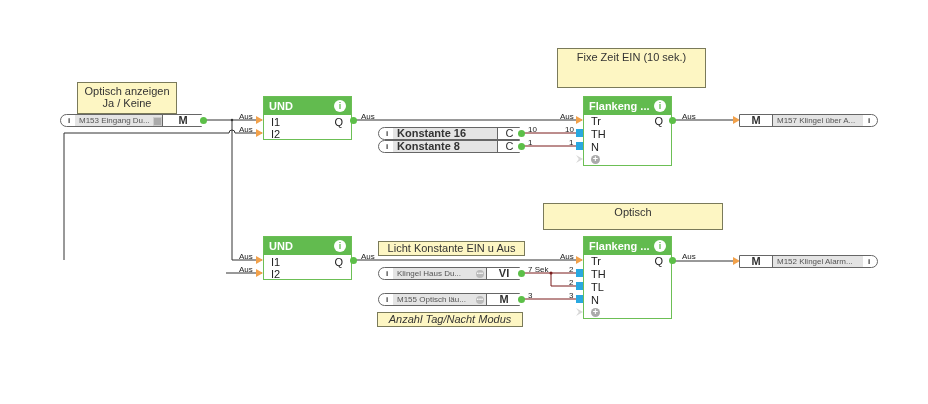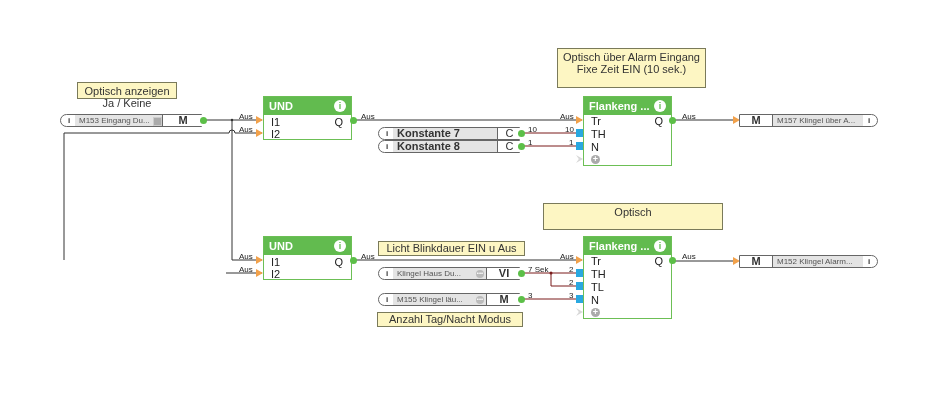--- a/index.html
+++ b/index.html
@@ -57,45 +57,44 @@
     <path d="M524 133 H582"></path>
     <path d="M524 146 H582"></path>
     <path d="M524 273 H582"></path>
     <path d="M551 273 V286 H582"></path>
     <path d="M524 299 H582"></path>
   </g>
   <circle cx="551" cy="273" r="1.5" fill="#7a1a1a"></circle>
   <circle cx="232" cy="120" r="1.2" fill="#333"></circle>
 </svg>
 
-<div class="note" style="left:77px;top:82px;width:100px;height:17px;">
+<div class="note" style="left:77px;top:82px;width:100px;height:32px;">
   <div>Optisch anzeigen</div>
   <div>Ja / Keine</div>
 </div>
 <div class="note" style="left:557px;top:48px;width:149px;height:40px;">
-  <div>Optisch über Alarm Eingang</div>
   <div>Fixe Zeit EIN (10 sek.)</div>
 </div>
 <div class="note" style="left:543px;top:203px;width:180px;height:27px;">
   <div>Optisch</div>
 </div>
-<div class="note" style="left:378px;top:241px;width:147px;height:15px;padding:0 4px;line-height:13px;">Licht Blinkdauer EIN u Aus</div>
-<div class="note" style="left:377px;top:312px;width:146px;height:15px;padding:0 4px;line-height:13px;">Anzahl Tag/Nacht Modus</div>
+<div class="note" style="left:378px;top:241px;width:147px;height:15px;padding:0 4px;line-height:13px;">Licht Konstante EIN u Aus</div>
+<div class="note" style="left:377px;top:312px;width:146px;height:15px;padding:0 4px;line-height:13px;font-style:italic;">Anzahl Tag/Nacht Modus</div>
 
 <div class="io" style="left:60px;top:114px;width:142px;border-radius:7px 0 0 7px;">
   <span class="i" style="left:2px;">i</span>
   <span class="txt" style="left:14px;width:87px;">M153 Eingang Du...</span>
   <span class="toggle" style="left:92px;"></span>
   <span class="type" style="left:101px;width:40px;">M</span>
 </div>
 <div class="outdot" style="left:200px;top:117px;"></div>
 
 <div class="io const" style="left:378px;top:127px;width:142px;border-radius:7px 0 0 7px;">
   <span class="i" style="left:2px;">i</span>
-  <span class="txt" style="left:14px;width:104px;">Konstante 7</span>
+  <span class="txt" style="left:14px;width:104px;">Konstante 16</span>
   <span class="type" style="left:118px;width:23px;font-weight:normal;">C</span>
 </div>
 <div class="outdot" style="left:518px;top:130px;"></div>
 
 <div class="io const" style="left:378px;top:140px;width:142px;border-radius:7px 0 0 7px;">
   <span class="i" style="left:2px;">i</span>
   <span class="txt" style="left:14px;width:104px;">Konstante 8</span>
   <span class="type" style="left:118px;width:23px;font-weight:normal;">C</span>
 </div>
 <div class="outdot" style="left:518px;top:143px;"></div>
@@ -103,21 +102,21 @@
 <div class="io" style="left:378px;top:267px;width:142px;border-radius:7px 0 0 7px;">
   <span class="i" style="left:2px;">i</span>
   <span class="txt" style="left:14px;width:98px;">Klingel Haus Du...</span>
   <span class="dots" style="left:97px;">•••</span>
   <span class="type" style="left:107px;width:34px;">VI</span>
 </div>
 <div class="outdot" style="left:518px;top:270px;"></div>
 
 <div class="io" style="left:378px;top:293px;width:142px;border-radius:7px 0 0 7px;">
   <span class="i" style="left:2px;">i</span>
-  <span class="txt" style="left:14px;width:93px;">M155 Klingel läu...</span>
+  <span class="txt" style="left:14px;width:93px;">M155 Optisch läu...</span>
   <span class="dots" style="left:97px;">•••</span>
   <span class="type" style="left:107px;width:34px;">M</span>
 </div>
 <div class="outdot" style="left:518px;top:296px;"></div>
 
 <div class="block" style="left:263px;top:96px;width:89px;height:44px;">
   <div class="hdr"><span>UND</span><span class="info">i</span></div>
   <span class="pin" style="left:7px;top:19px;">I1</span>
   <span class="pin" style="left:7px;top:31px;">I2</span>
   <span class="pin" style="right:8px;top:19px;">Q</span>

